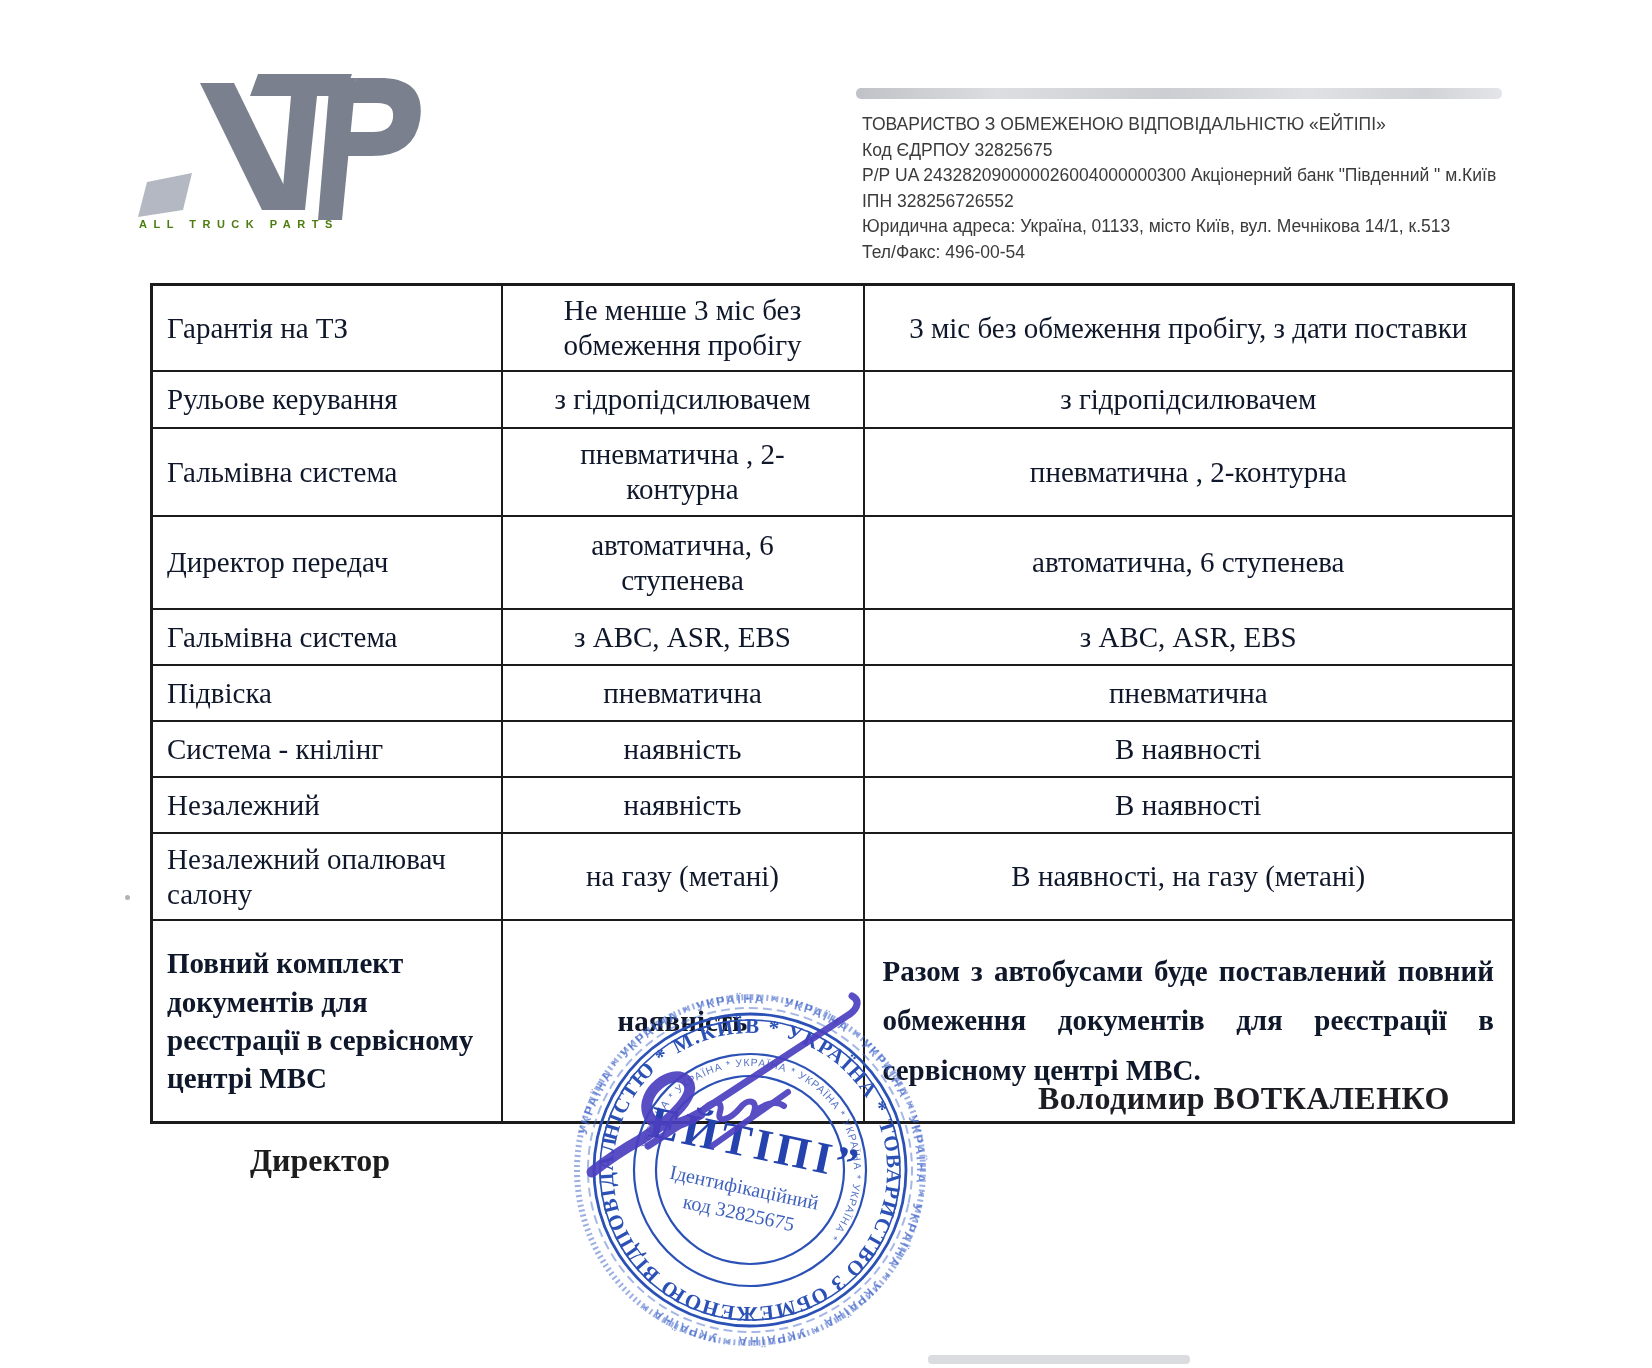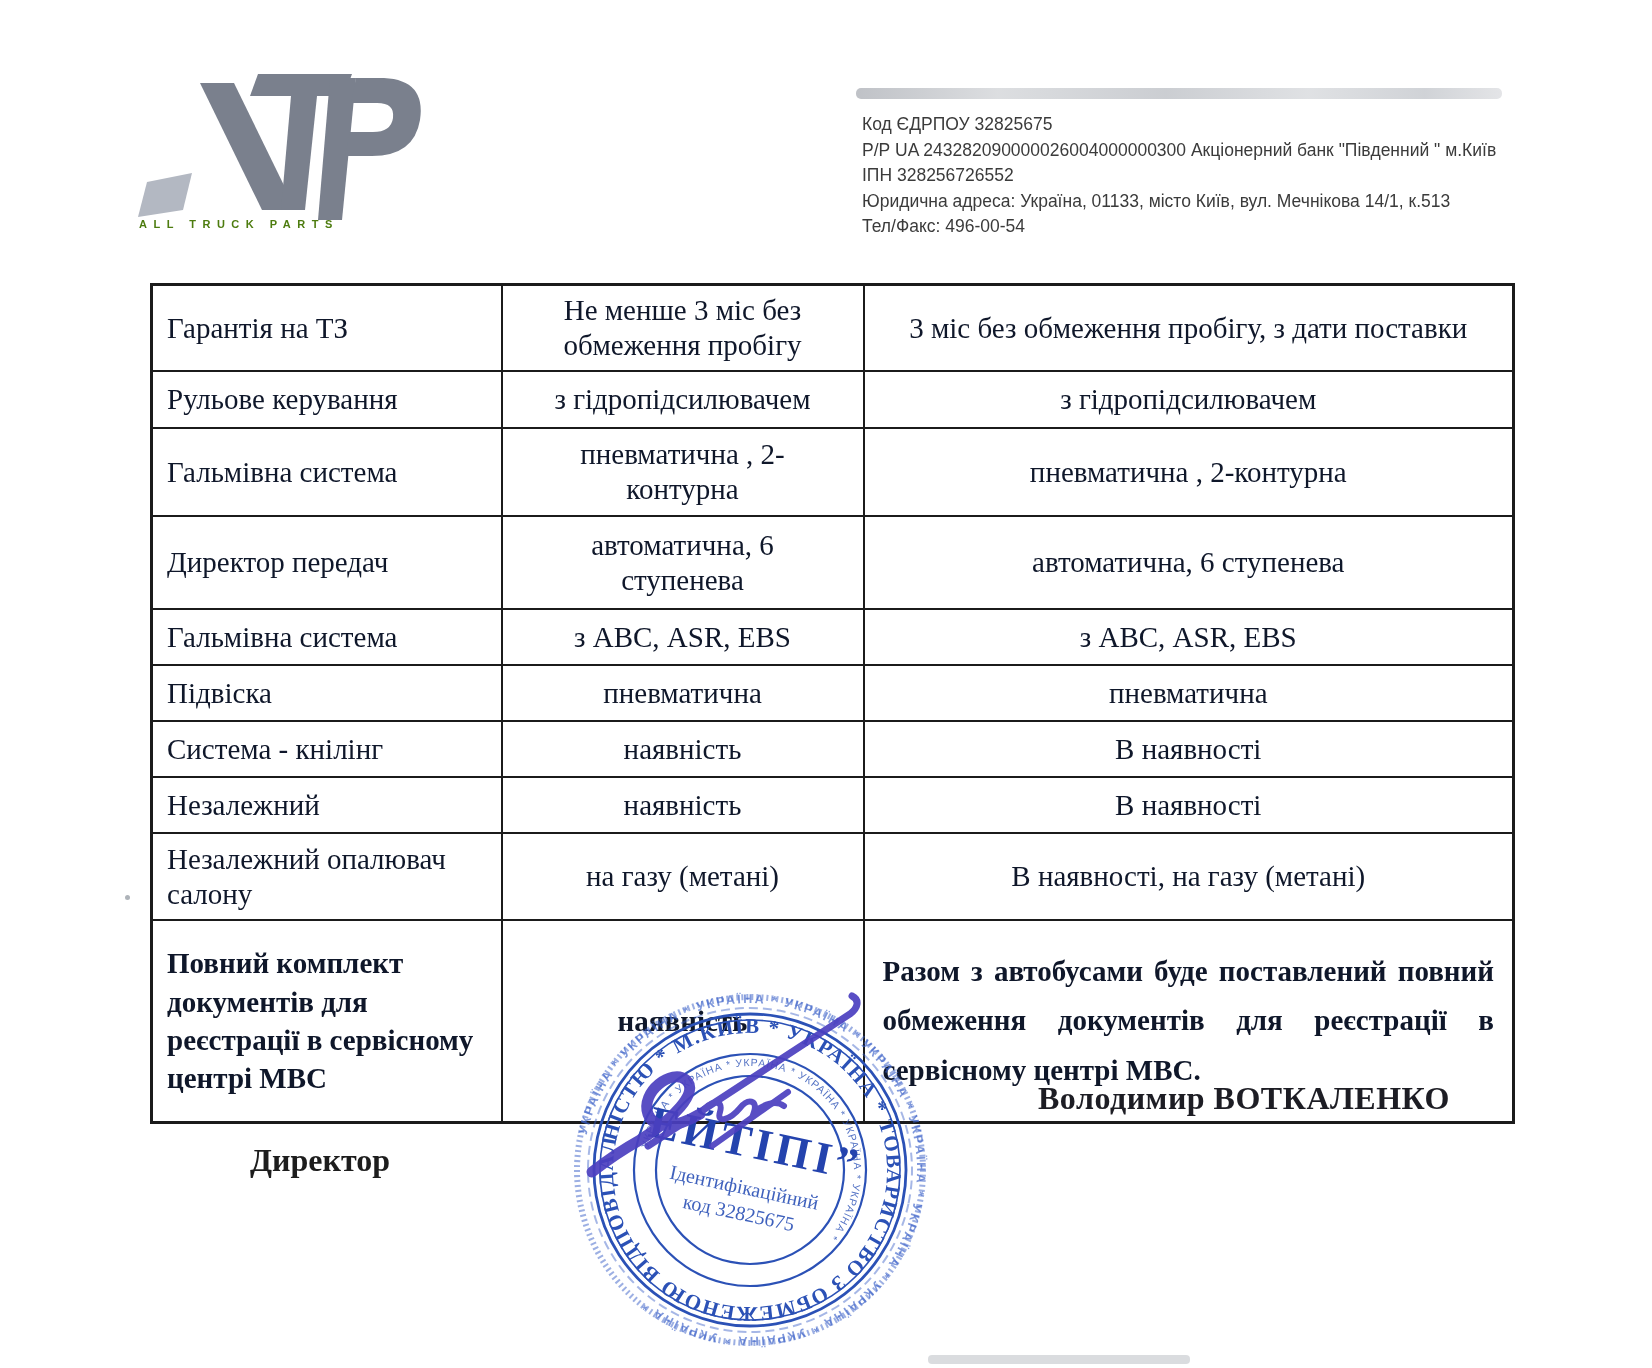--- a/index.html
+++ b/index.html
@@ -55,20 +55,21 @@
     <polygon points="121,14 215,14 207,36 113,36" fill="#7a808d"></polygon>
     <polygon points="154,36 180,36 168,150 144,150" fill="#7a808d"></polygon>
     <polygon points="193,18 219,18 205,160 181,160" fill="#7a808d"></polygon>
     <path d="M 219 18 h 28 q 42 2 36 42 q -6 36 -48 36 h -27 l 5 -24 h 23 q 18 0 20 -14 q 2 -15 -16 -15 h -26 z" fill="#7a808d"></path>
   </svg>
   <div class="logo-caption">ALL TRUCK PARTS</div>
 
   <div class="scan-bar-top"></div>
 
   <div class="company">
+    <div>ТОВАРИСТВО З ОБМЕЖЕНОЮ ВІДПОВІДАЛЬНІСТЮ «ЕЙТІПІ»</div>
     <div>Код ЄДРПОУ 32825675</div>
     <div>Р/Р UA 243282090000026004000000300 Акціонерний банк "Південний " м.Київ</div>
     <div>ІПН 328256726552</div>
     <div>Юридична адреса: Україна, 01133, місто Київ, вул. Мечнікова 14/1, к.513</div>
     <div>Тел/Факс: 496-00-54</div>
   </div>
 
   <table id="spec-table">
     <colgroup>
         <col style="width:350px">

